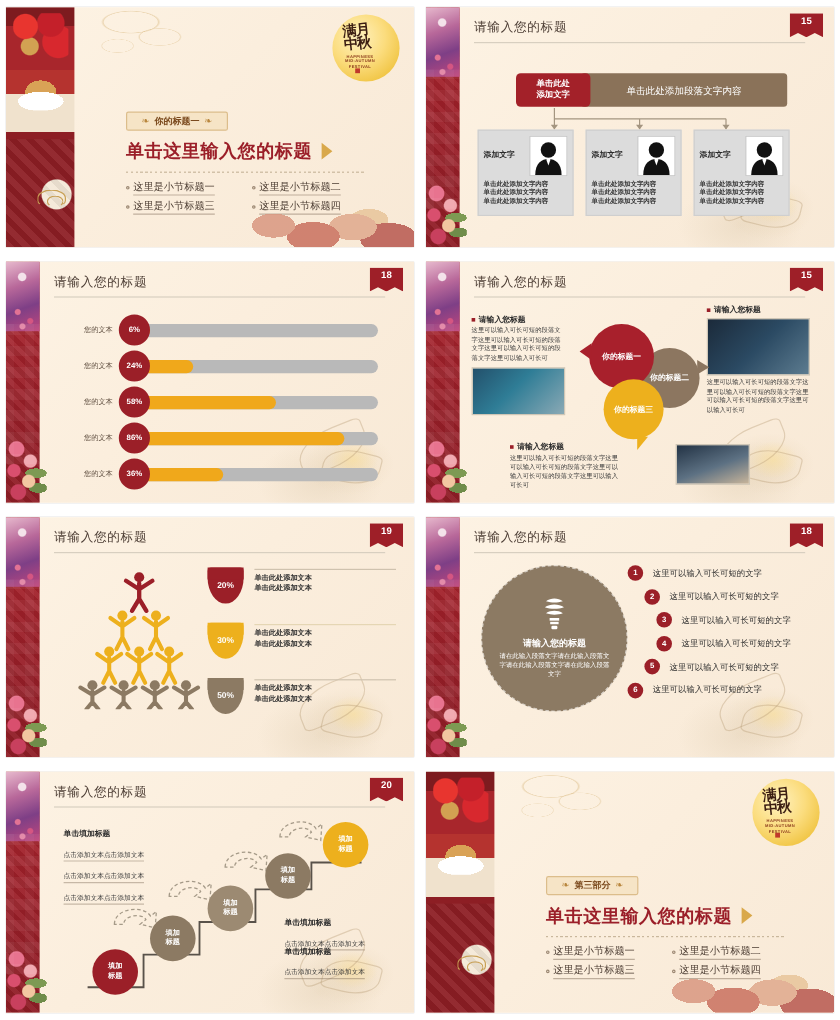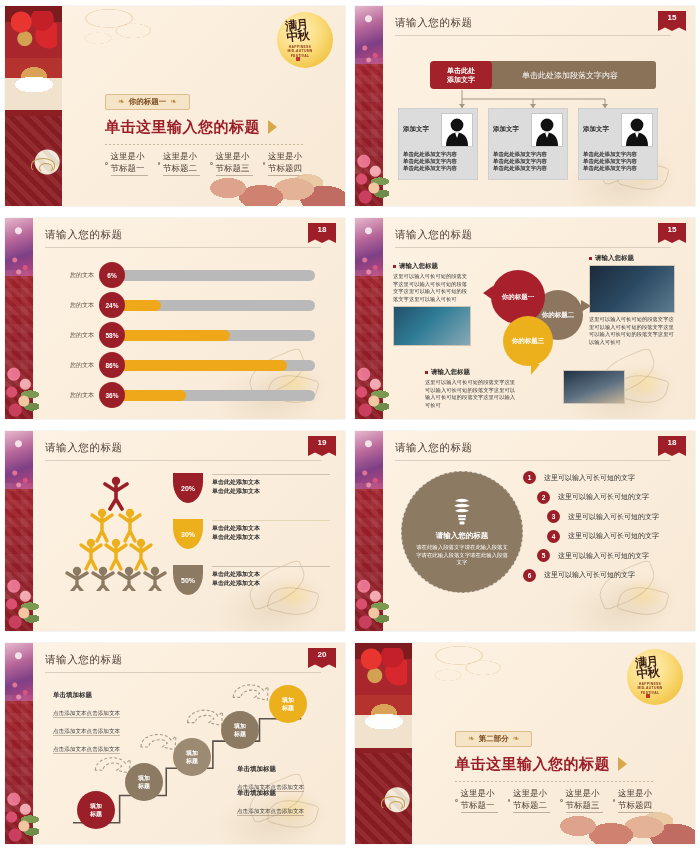--- a/index.html
+++ b/index.html
@@ -179,21 +179,21 @@
   .sec-arrow {
     width: 0; height: 0;
     border-left: 9px solid #d9a84a;
     border-top: 7px solid transparent;
     border-bottom: 7px solid transparent;
   }
   .sec-rule {
     margin: 7px 0 6px 0; height: 1px;
     background: repeating-linear-gradient(90deg, #c9b79c 0 2px, transparent 2px 4px);
   }
-  .sec-list { display: grid; grid-template-columns: 1fr 1fr 1fr 1fr; gap: 3px 10px; }
+  .sec-list { display: grid; grid-template-columns: 1fr 1fr; gap: 3px 10px; }
   .sec-li { font-size: 8.5px; color: #4a3b31; display: flex; align-items: center; gap: 3px; }
   .sec-li .dot { width: 3px; height: 3px; border: 1px solid #9b8772; border-radius: 50%; }
   .sec-li .txt { border-bottom: 1px solid rgba(120,100,80,.45); }
   .sec-petals {
     position: absolute; right: 0; bottom: 0; width: 150px; height: 60px;
     background:
       radial-gradient(ellipse 18px 10px at 22% 70%, #d9977f 0 100%, rgba(0,0,0,0) 100%),
       radial-gradient(ellipse 22px 12px at 44% 85%, #c9705f 0 100%, rgba(0,0,0,0) 100%),
       radial-gradient(ellipse 20px 11px at 66% 72%, #e0a98c 0 100%, rgba(0,0,0,0) 100%),
       radial-gradient(ellipse 24px 13px at 86% 88%, #b8574f 0 100%, rgba(0,0,0,0) 100%),
@@ -772,21 +772,21 @@
           <div>HAPPINESS</div>
           <div>MID-AUTUMN</div>
           <div>FESTIVAL</div>
         </div>
         <div class="moon-seal"></div>
       </div>
 
       <div class="sec-body">
         <div class="sec-tag">
           <span class="tag-orn">❧</span>
-          <span>第二部分</span>
+          <span>第三部分</span>
           <span class="tag-orn">❧</span>
         </div>
         <div class="sec-title">
           <span>单击这里输入您的标题</span>
           <span class="sec-arrow"></span>
         </div>
         <div class="sec-rule"></div>
         <div class="sec-list">
           <div class="sec-li">
               <span class="dot"></span>

